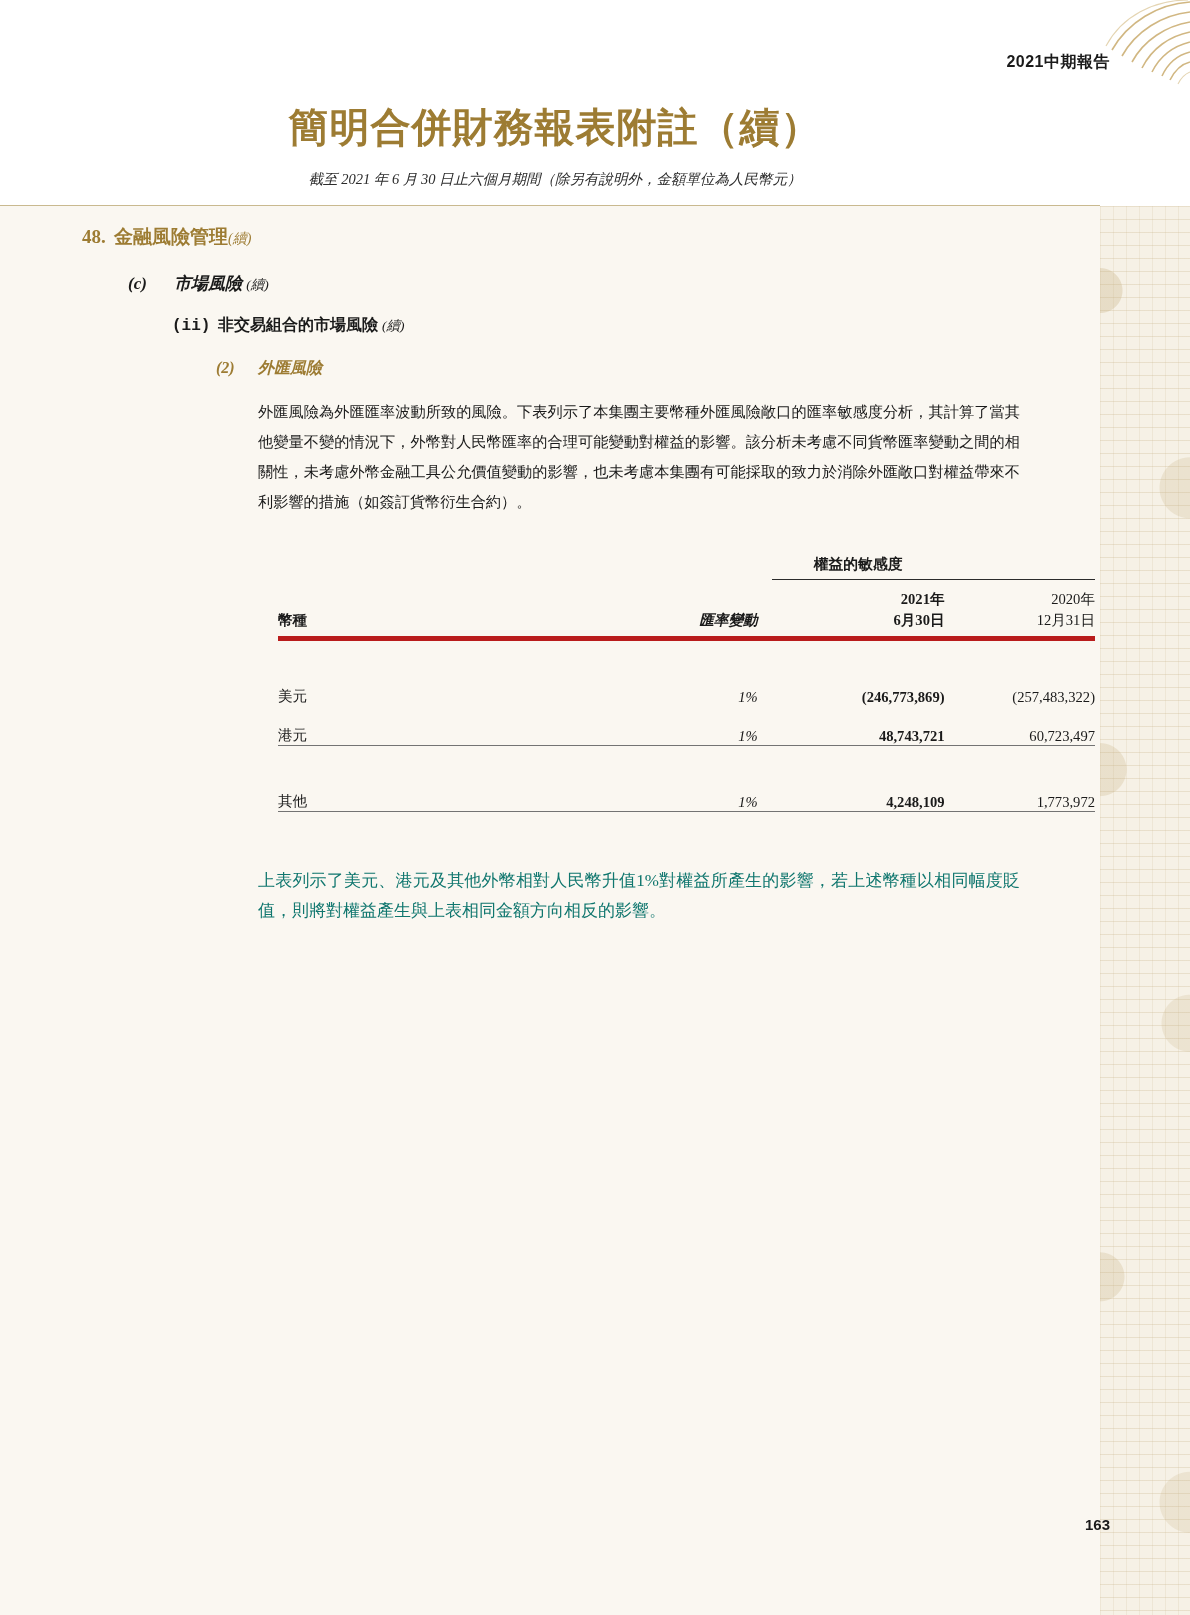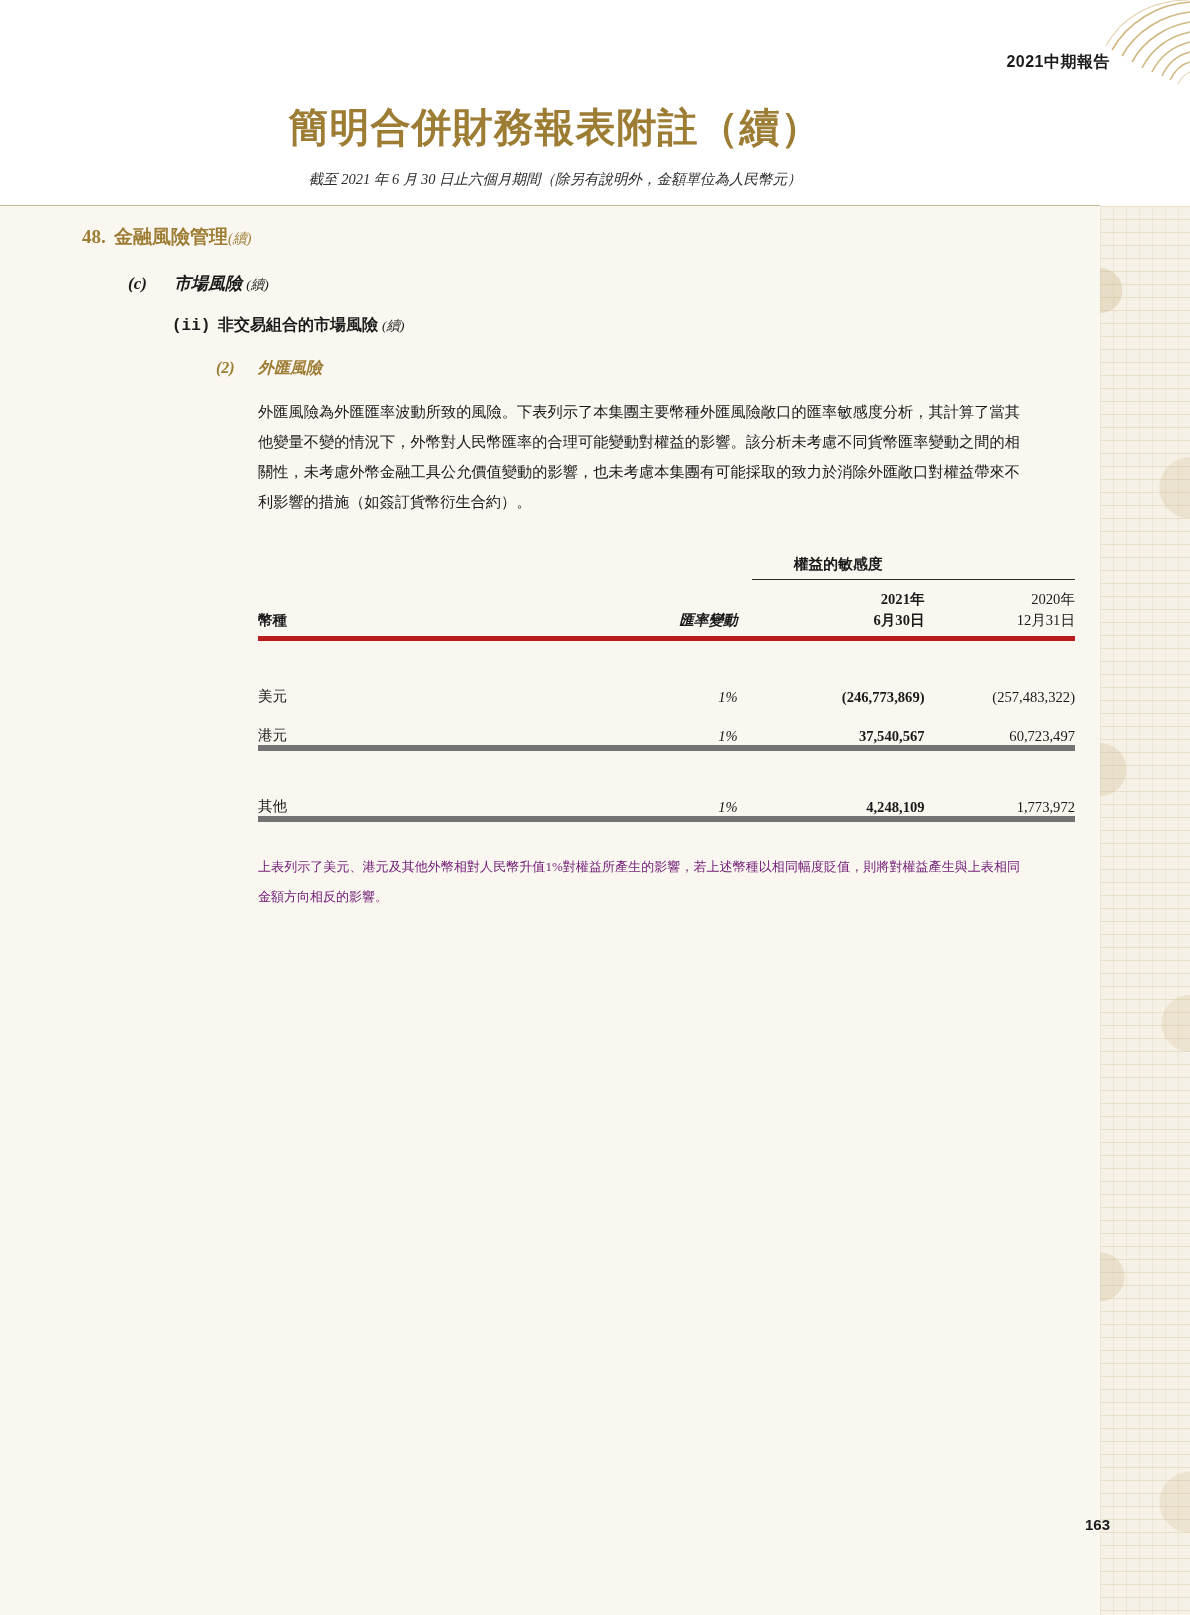--- a/index.html
+++ b/index.html
@@ -178,55 +178,56 @@
   .lvl4 .num { display: inline-block; width: 42px; font-style: italic; }
 
   .para {
     margin: 18px 80px 0 258px;
     font-size: 15.2px;
     line-height: 30px;
     text-align: justify;
     color: #1a1a1a;
   }
   .para-after {
-    margin: 30px 80px 0 258px;
-    font-size: 13px;
+    margin: 54px 80px 0 258px;
+    font-size: 17px;
     line-height: 30px;
     text-align: justify;
-    color: #701a75;
+    color: #0f766e;
   }
 
   
   .tbl-wrap {
     margin: 38px 25px 0 258px;
     width: 817px;
   }
   table.fx {
     border-collapse: collapse;
     width: 817px;
     font-size: 14.6px;
+    margin-left: 20px;
   }
   table.fx td, table.fx th {
     padding: 0;
     vertical-align: bottom;
   }
   .c-cur   { width: 300px; text-align: left; }
   .c-rate  { width: 190px; text-align: right; padding-right: 14px !important; font-style: italic; }
   .c-2021  { width: 175px; text-align: right; }
   .c-2020  { width: 152px; text-align: right; }
 
   .span-head {
     text-align: center;
     font-weight: bold;
     font-size: 14.8px;
     padding-bottom: 5px !important;
   }
   .rule-span { border-bottom: 1px solid #2b2b2b; }
   .rule-head { border-bottom: 5px solid #b91c1c; }
-  .rule-row  { border-bottom: 6px solid #737373; }
+  .rule-row  { border-bottom: 1px solid #737373; }
 
   .hdr-yr td { font-weight: bold; padding-top: 10px !important; }
   .hdr-lbl td { font-weight: bold; padding-top: 2px !important; padding-bottom: 6px !important; }
   .hdr-yr .c-2020, .hdr-lbl .c-2020 { font-weight: normal; }
 
   .data-row td { padding-top: 20px !important; }
   .data-row .c-2021 { font-weight: bold; }
   .spacer-row td { height: 26px; }
 
   .page-no {
@@ -326,21 +327,21 @@
           <tr class="data-row">
             <td class="c-cur">美元</td>
             <td class="c-rate">1%</td>
             <td class="c-2021">(246,773,869)</td>
             <td class="c-2020">(257,483,322)</td>
           </tr>
 
           <tr class="data-row">
             <td class="c-cur rule-row">港元</td>
             <td class="c-rate rule-row">1%</td>
-            <td class="c-2021 rule-row">37,540,567</td>
+            <td class="c-2021 rule-row">48,743,721</td>
             <td class="c-2020 rule-row">60,723,497</td>
           </tr>
 
           <tr class="spacer-row">
             <td></td>
               <td></td>
               <td></td>
               <td></td>
           </tr>
 

